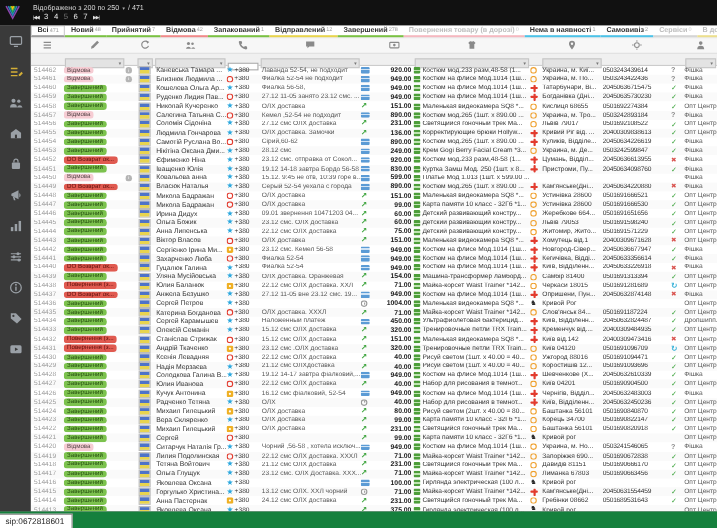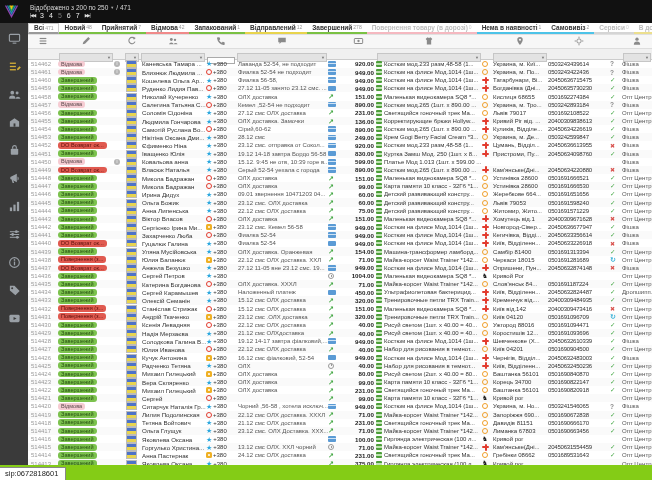--- a/index.html
+++ b/index.html
@@ -72,21 +72,21 @@
   .car-np::after{content:"";position:absolute;left:0;top:2.5px;width:7px;height:2px;background:#e23b2e;border-radius:1px}
   .car-co{color:#222;font-size:6.5px;line-height:1}
   .caddr{font-size:6px;color:#333;padding-left:1px}
   .ctrack{font-size:6px;color:#333;letter-spacing:-0.2px}
   .ts-ok{color:#3fa53f;font-size:6.5px;font-weight:bold}
   .ts-q{color:#888;font-size:6.5px;font-weight:bold}
   .ts-x{color:#d9534f;font-size:6px;font-weight:bold}
   .ts-sync{color:#3bb3d9;font-size:7px;font-weight:bold}
   .csrc{font-size:6px;color:#555}
   
-  .statusbar{height:15px;background:#84cc16;position:relative}
+  .statusbar{height:15px;background:#15803d;position:relative}
   .sip{position:absolute;left:0;bottom:0;background:#fff;border:1px solid #888;border-left:none;border-bottom:none;
        font-size:7.5px;color:#222;padding:1.5px 7px 2px 5px}
 </style>
 </head>
 <body>
 
 <div class="topbar">
   <span class="logo">
     <svg viewBox="0 0 20 20" width="17" height="17">
       <g fill="none" stroke-width="1.6">

